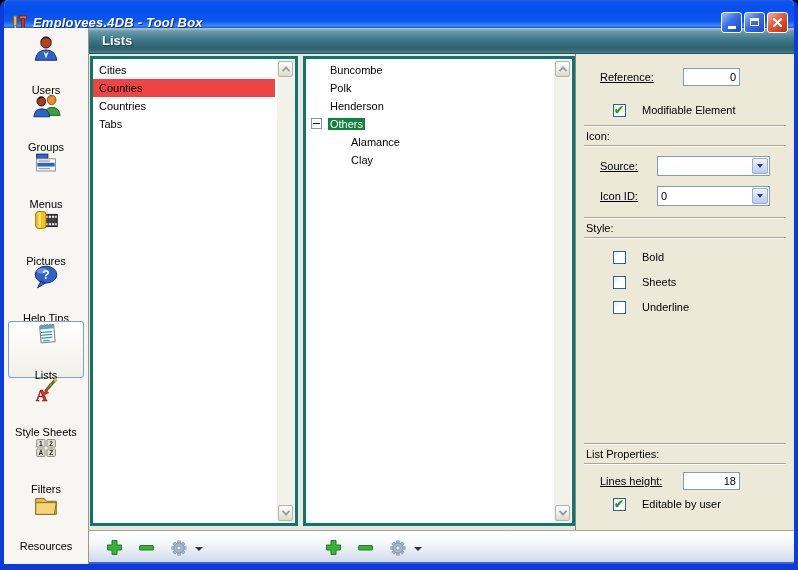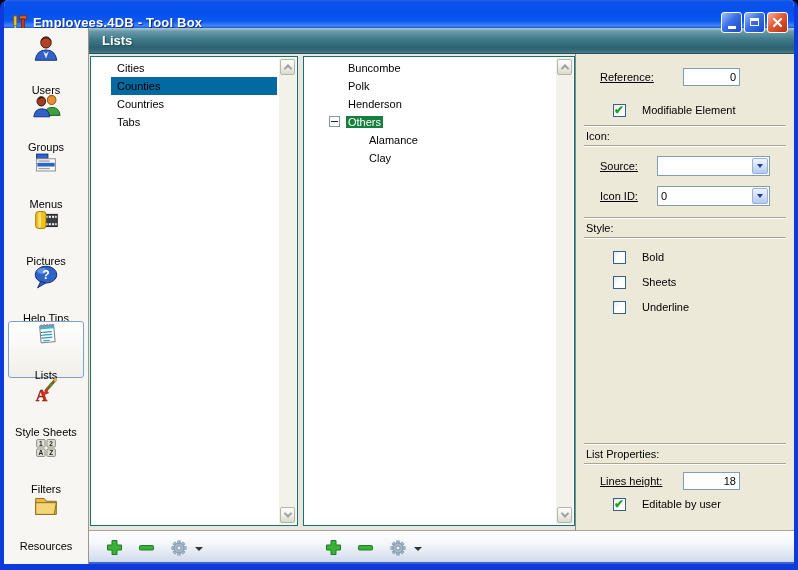--- a/index.html
+++ b/index.html
@@ -3,21 +3,21 @@
 <meta charset="utf-8">
 <style>
   html,body{margin:0;padding:0;background:#000;}
   *{box-sizing:border-box;cursor:default;user-select:none;}
   body{font-family:"Liberation Sans", sans-serif;font-size:11px;color:#000;}
   .window{width:798px;height:570px;border-left:4px solid #0c3bd9;border-right:4px solid #0c3bd9;
     border-bottom:6px solid #0c3bd9;border-radius:8px 8px 0 0;overflow:hidden;background:#eae7e0;
     display:flex;flex-direction:column;}
   
   .titlebar{height:28px;flex:0 0 28px;display:flex;align-items:center;padding:16px 6px 0 7px;
-    background:linear-gradient(180deg,#2760d8 0%,#0b52ee 8%,#0650ec 45%,#0b58f0 75%,#4286fb 92%,#1e55cf 100%);}
+    background:linear-gradient(180deg,#2760d8 0%,#0b52ee 8%,#0650ec 45%,#0b58f0 75%,#4286fb 92%,#1e55cf 100%);font-style:italic;}
   .app-icon{width:17px;height:17px;display:inline-flex;}
   .title-text{color:#fff;font-weight:bold;font-size:13px;margin-left:5px;flex:1;
     text-shadow:1px 1px 1px #00268a;letter-spacing:.2px;white-space:nowrap;overflow:hidden;}
   .controls{display:flex;gap:2px;}
   .wbtn{width:21px;height:21px;border:1px solid #fff;border-radius:3px;display:flex;align-items:center;
     justify-content:center;position:relative;}
   .wbtn.bmin,.wbtn.bmax{background:linear-gradient(135deg,#9cc2fa,#3a6fe8 45%,#1c49c8);}
   .wbtn.bclose{background:linear-gradient(135deg,#f4b29a,#e25b38 45%,#b83010);}
   .glyph-min{width:8px;height:3px;background:#fff;margin-top:10px;}
   .glyph-max{width:9px;height:8px;border:1px solid #fff;border-top-width:3px;}
@@ -31,26 +31,26 @@
   .side-label{font-size:11px;line-height:12px;text-align:center;}
   .side-icon{width:30px;height:30px;display:inline-flex;}
   .main{flex:1;display:flex;flex-direction:column;min-width:0;}
   
   .header{height:26px;flex:0 0 26px;display:flex;align-items:center;padding-left:13px;
     background:linear-gradient(180deg,#aec8d1 0%,#6899a8 14%,#417a8a 45%,#2d6271 78%,#386b77 90%,#4b7d86 100%);
     border-bottom:1px solid #24525e;}
   .header-title{color:#fff;font-weight:bold;font-size:13px;text-shadow:1px 1px 1px #1d4a55;}
   
   .content{flex:1;display:flex;min-height:0;background:#eae7e0;}
-  .panel{background:#fff;border:1px solid #0f766e;position:relative;margin:2px 0 4px;padding-left:20px;}
+  .panel{background:#fff;border:3px solid #0f766e;position:relative;margin:2px 0 4px;}
   .list-panel{width:208px;flex:0 0 208px;margin-left:1px;}
   .tree-panel{width:272px;flex:0 0 272px;margin-left:5px;}
   .rows{padding-top:2px;margin-right:20px;}
   .list-row{height:18px;line-height:18px;padding-left:6px;white-space:nowrap;}
-  .list-row.selected{background:#0369a1;}
+  .list-row.selected{background:#ef4444;}
   .tree-row{height:18px;line-height:18px;position:relative;padding-left:22px;white-space:nowrap;}
   .tree-row.level-2{padding-left:43px;}
   .tree-row .expander{display:none;position:absolute;left:5px;top:3px;width:11px;height:11px;
     border:1px solid #7e99b0;background:#fff;align-items:center;justify-content:center;}
   .tree-row.has-expander .expander{display:inline-flex;}
   .expander .minus{width:7px;height:1px;background:#222;}
   .tree-label{padding:0 2px;}
   .tree-row.selected .tree-label{background:#15803d;color:#fff;}
   
   .vscroll{position:absolute;top:1px;bottom:1px;right:1px;width:17px;background:#f2f1ea;}

